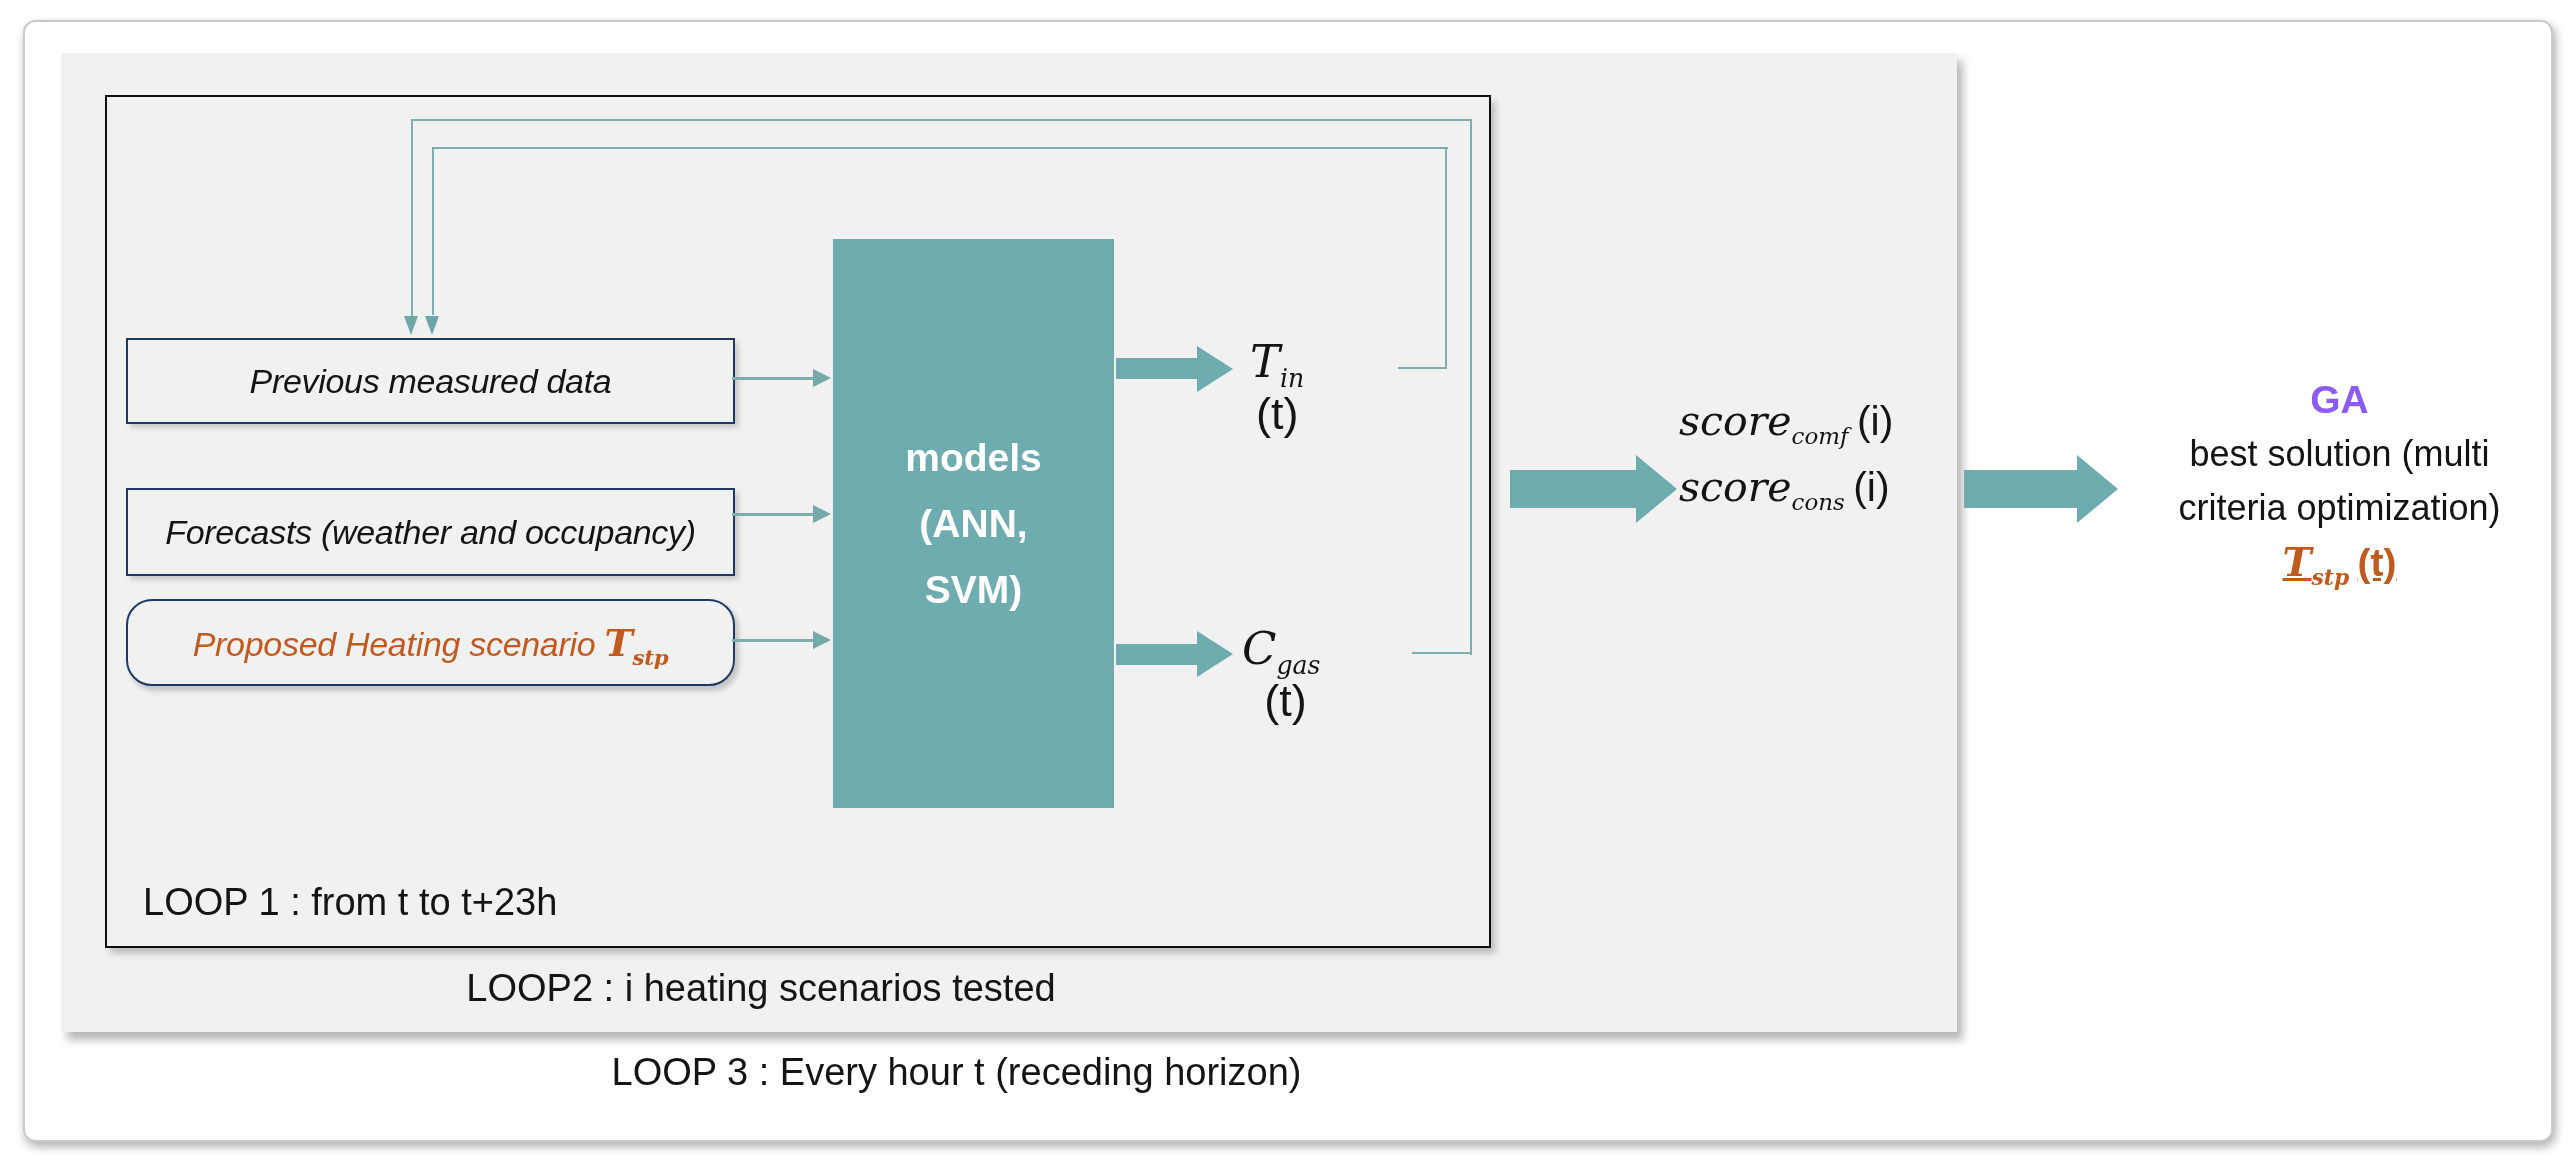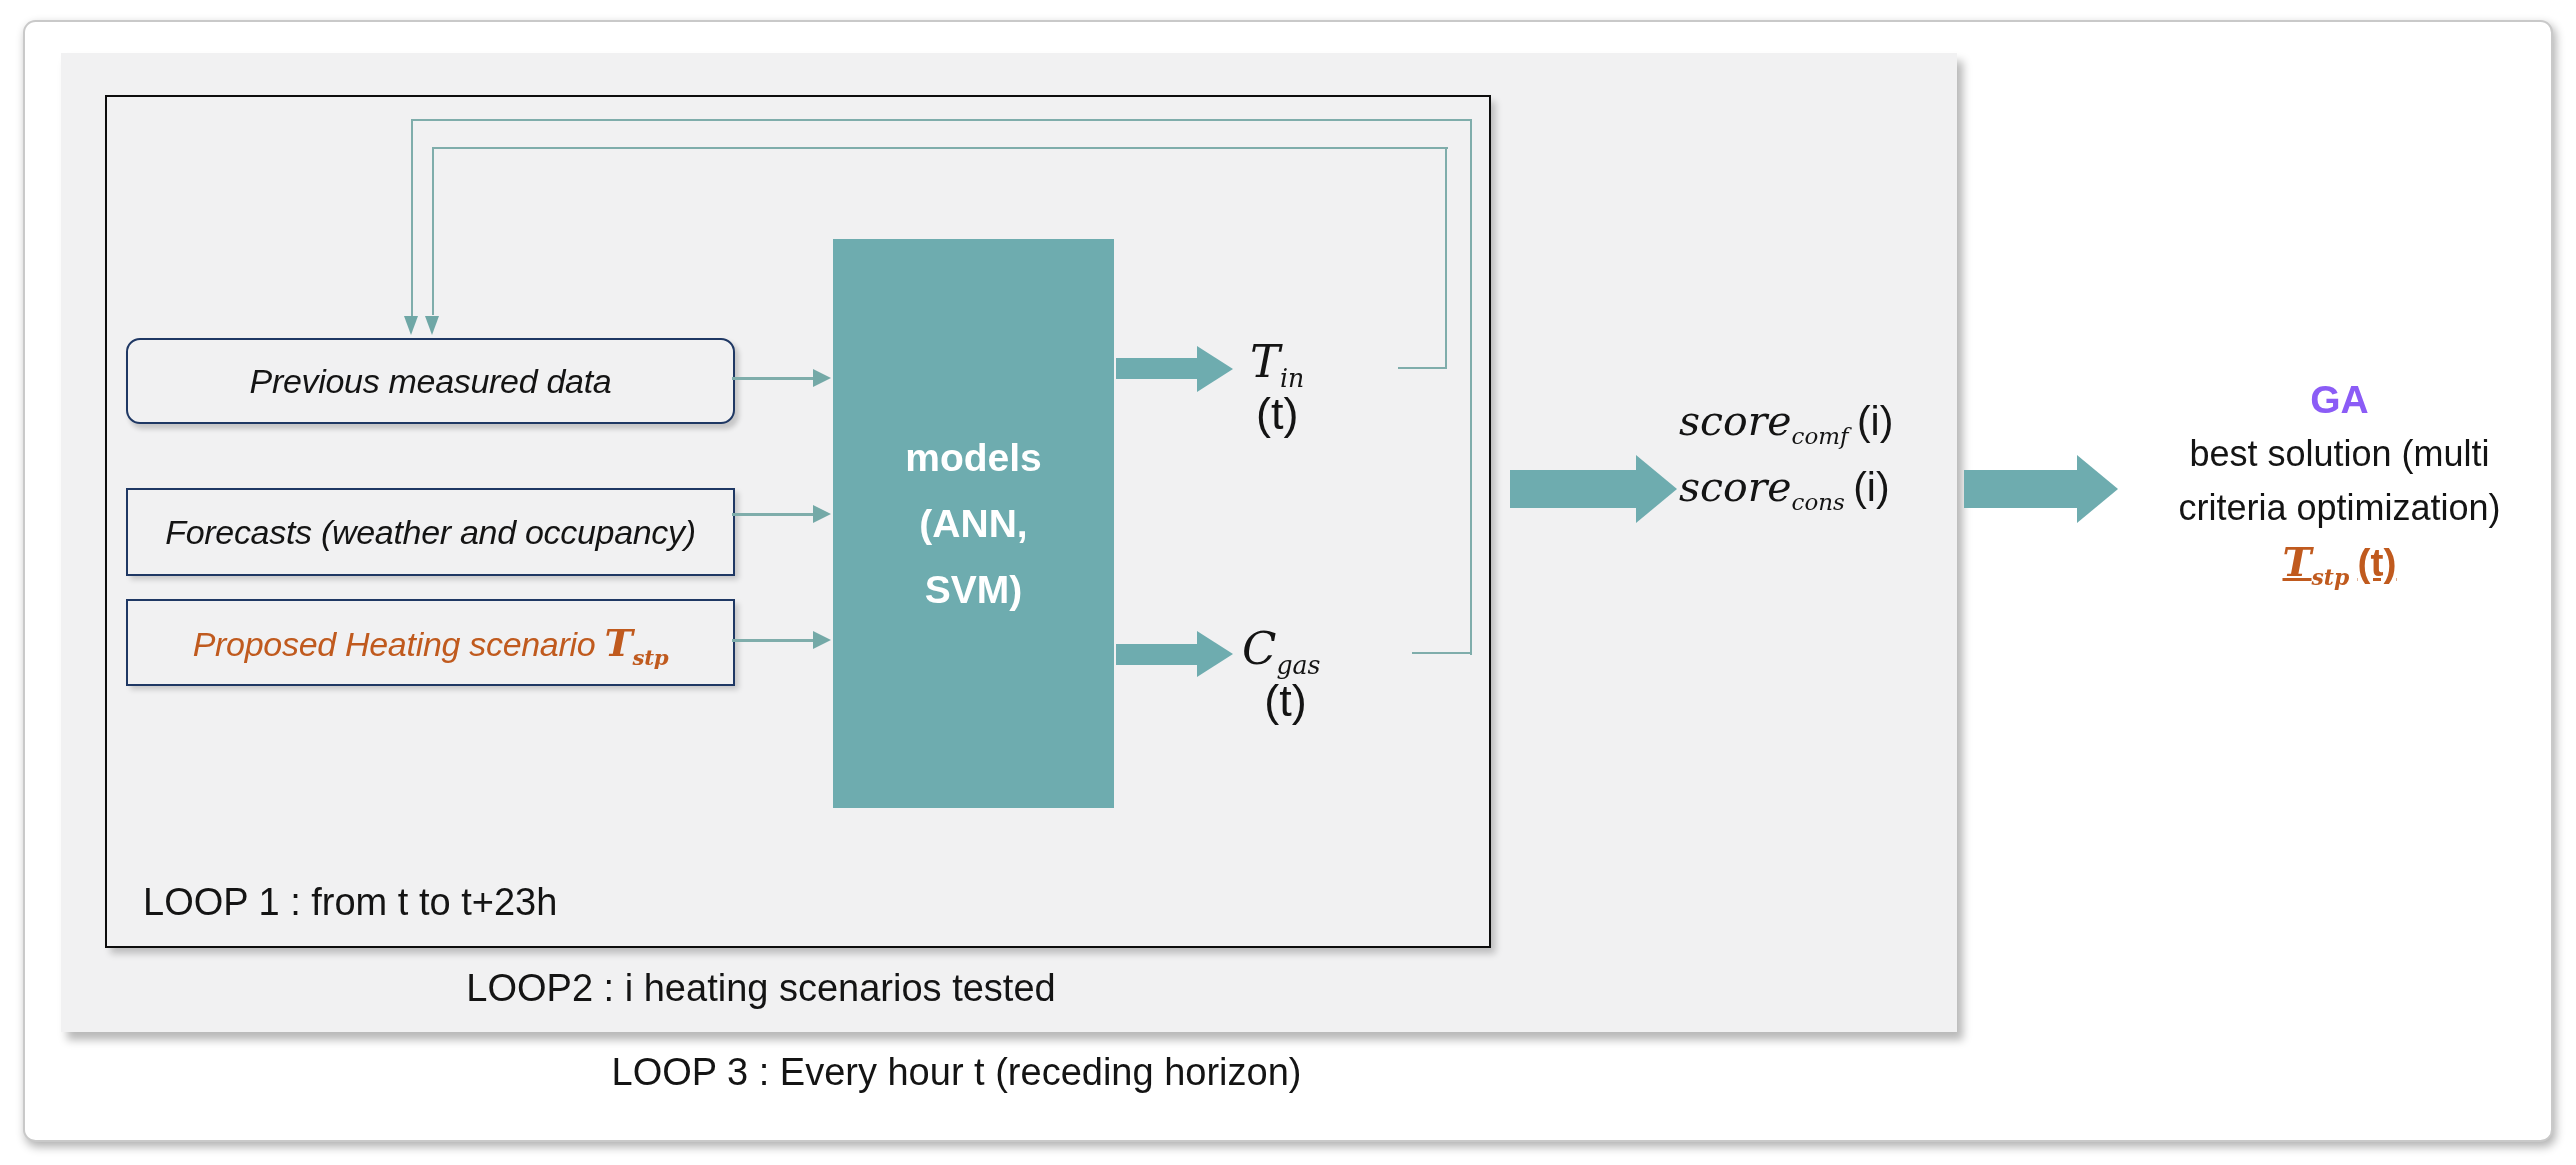--- a/index.html
+++ b/index.html
@@ -82,29 +82,29 @@
 <div class="abs tline" style="left:1412px;top:652px;width:59px;height:2.1px;"></div>
 <div class="abs tline" style="left:411px;top:119px;width:2.1px;height:197px;"></div>
 <div class="abs arrow-down" style="left:404px;top:316px;"></div>
 
 <div class="abs tline" style="left:432px;top:147px;width:1016px;height:2.1px;"></div>
 <div class="abs tline" style="left:1445px;top:147px;width:2.1px;height:221px;"></div>
 <div class="abs tline" style="left:1398px;top:367px;width:49px;height:2.1px;"></div>
 <div class="abs tline" style="left:432px;top:147px;width:2.1px;height:168px;"></div>
 <div class="abs arrow-down" style="left:425px;top:316px;"></div>
 
-<div class="abs input-box" style="top:338px;height:82px;border-radius:14px;">
+<div class="abs input-box" style="top:338px;height:82px;">
   <span class="input-label">Previous measured data</span>
 </div>
 
 <div class="abs input-box" style="top:472px;height:84px;margin-top:16px;">
   <span class="input-label">Forecasts (weather and occupancy)</span>
 </div>
 
-<div class="abs input-box" style="top:599px;height:83px;">
+<div class="abs input-box" style="top:599px;height:83px;border-radius:26px;">
   <span class="input-label orange-text">
     <span>Proposed Heating scenario</span>&nbsp;<span class="math" style="font-weight:bold;font-size:38px;"><span>T</span><sub>stp</sub></span>
   </span>
 </div>
 
 <div class="abs tline" style="left:732px;top:377px;width:82px;height:2.8px;"></div>
 <div class="abs arrow-right-small" style="left:813px;top:369px;"></div>
 
 <div class="abs tline" style="left:732px;top:513px;width:82px;height:2.8px;"></div>
 <div class="abs arrow-right-small" style="left:813px;top:505px;"></div>

